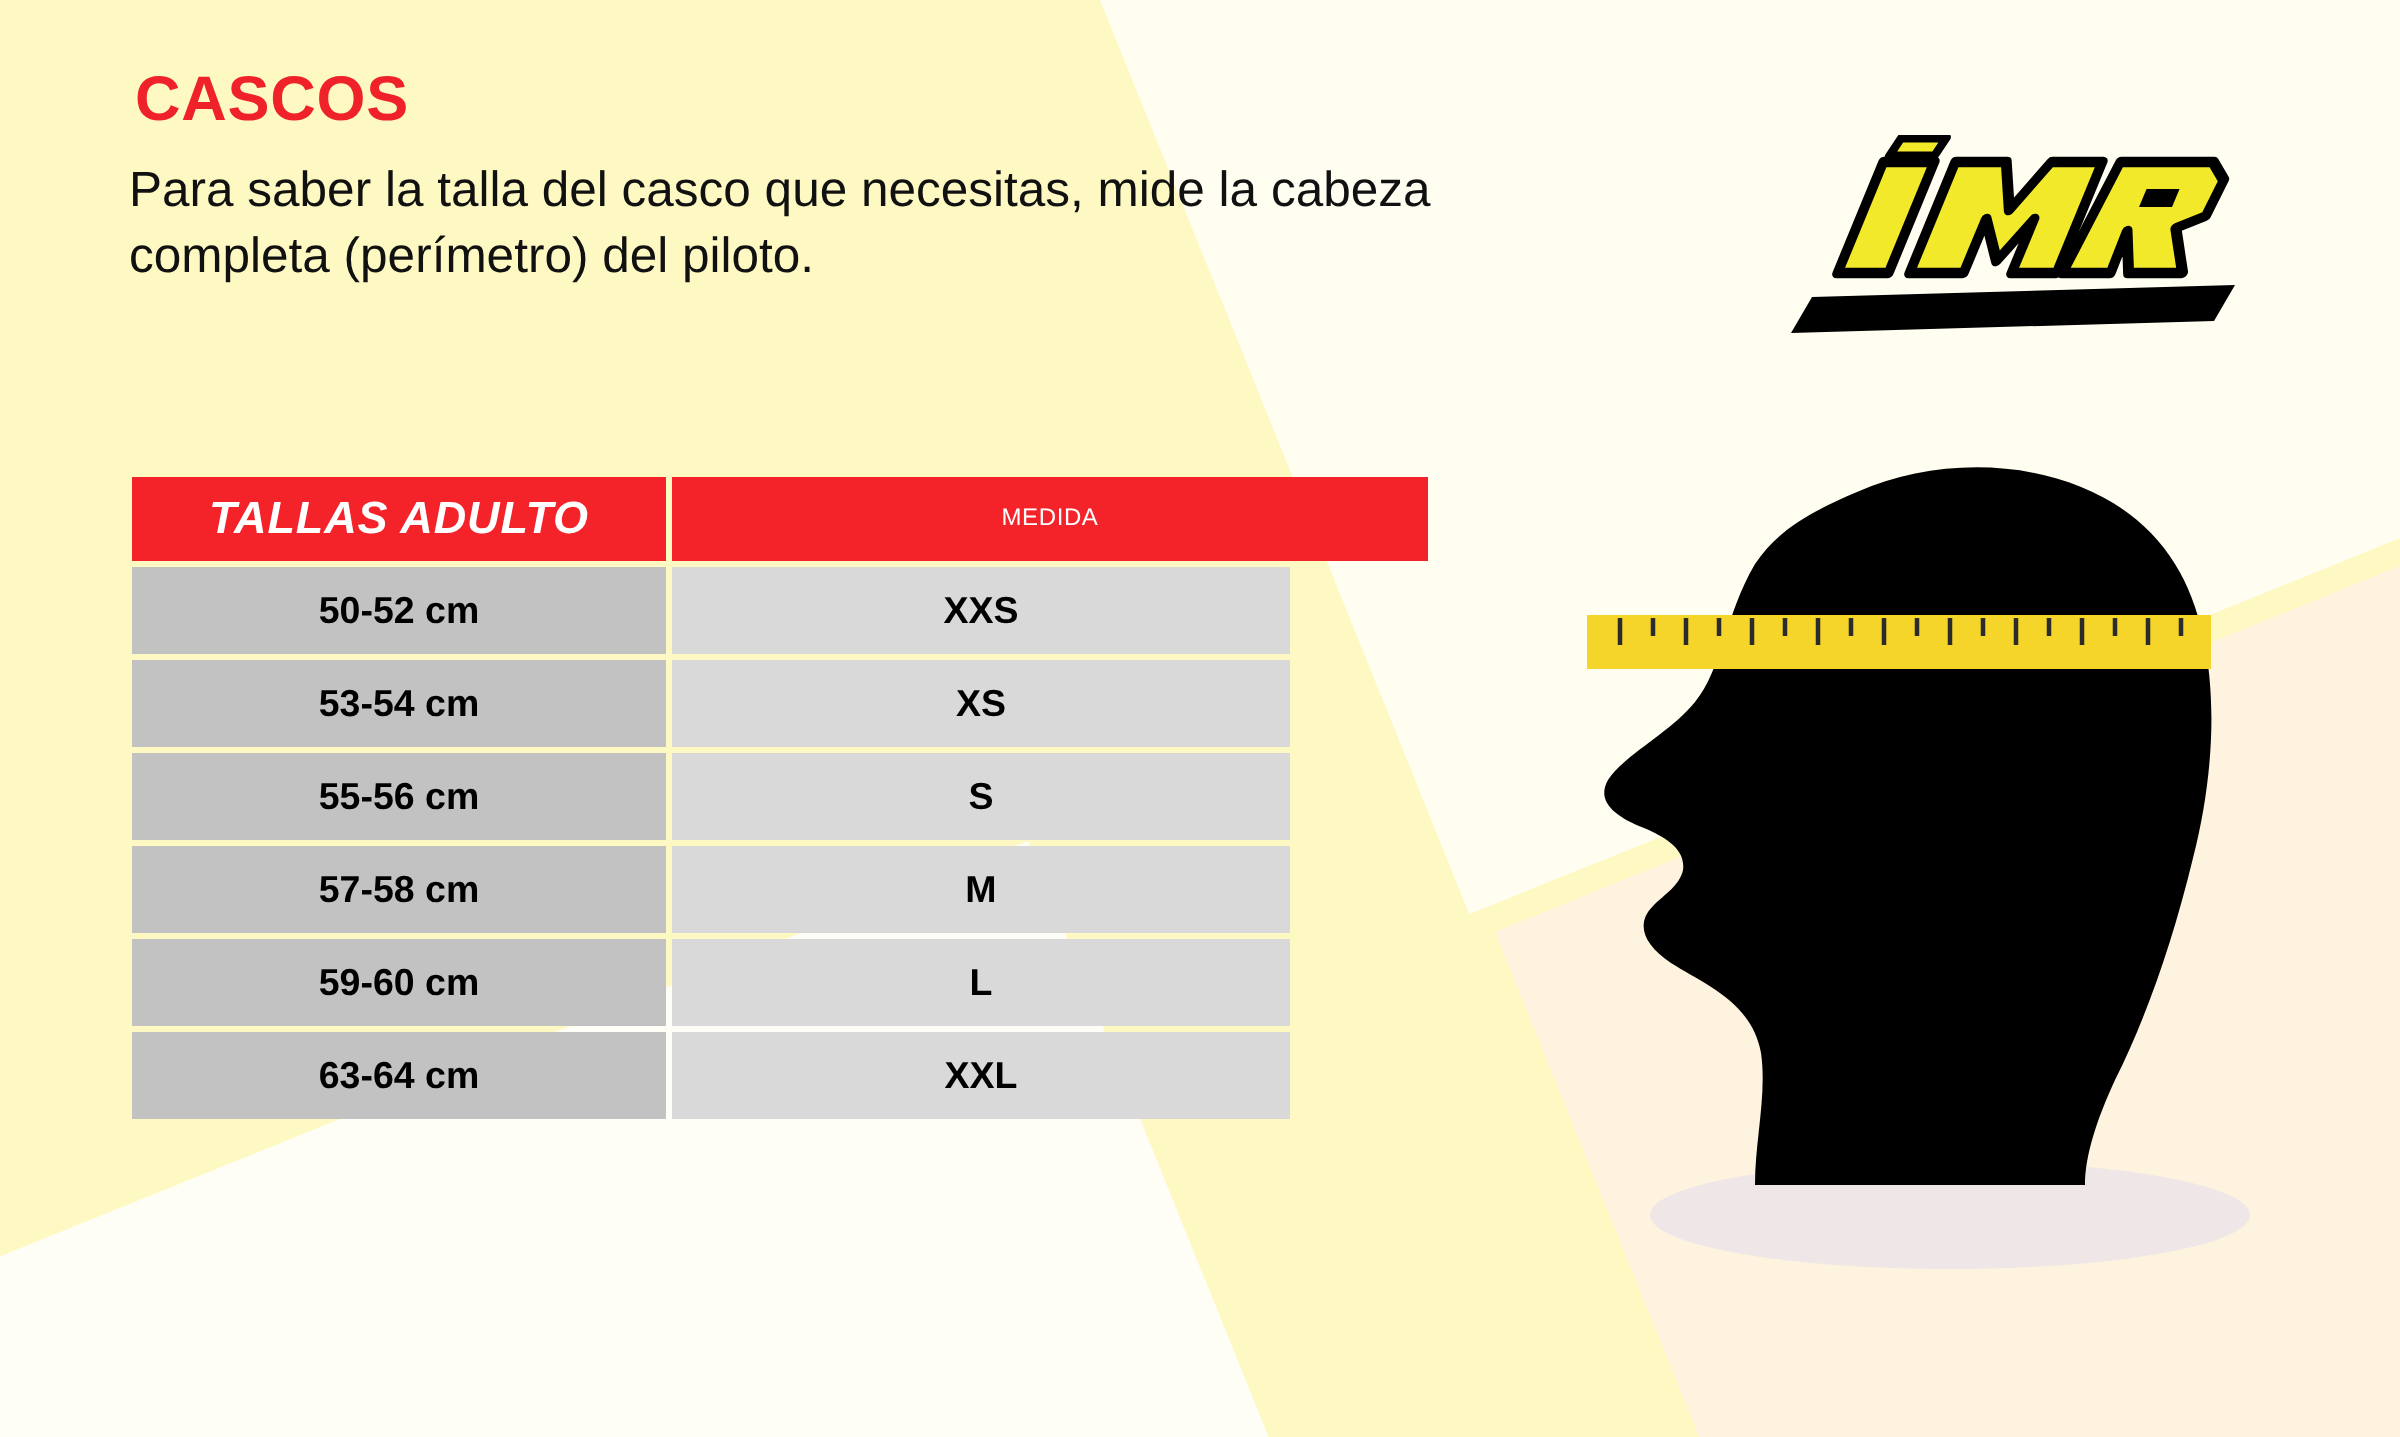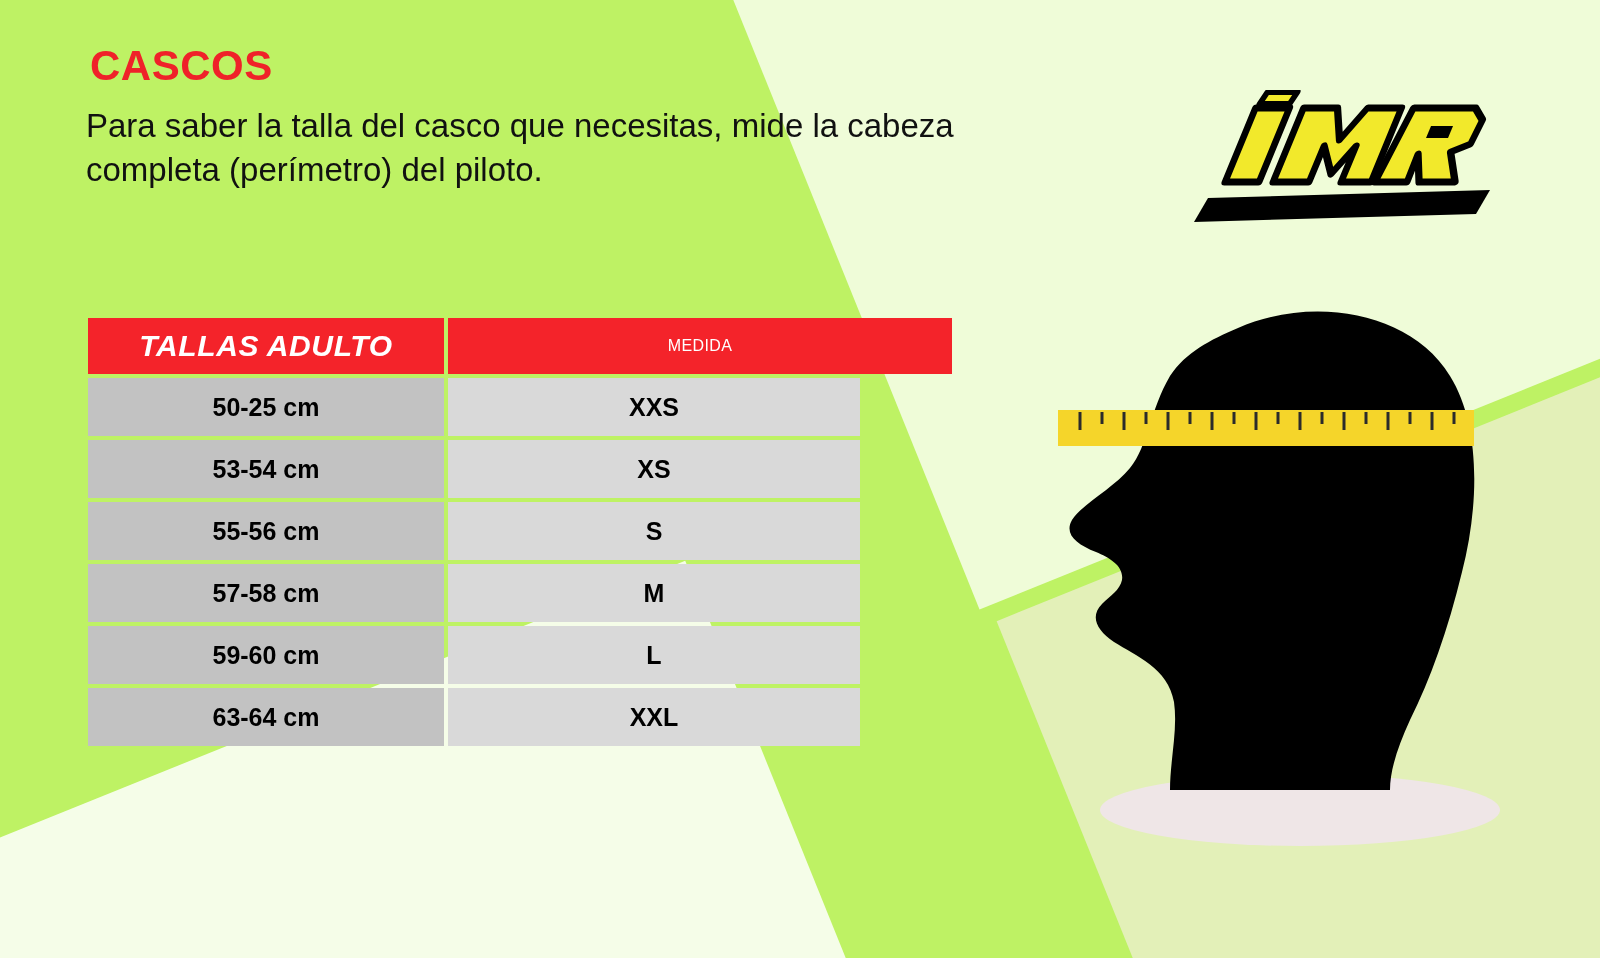--- a/index.html
+++ b/index.html
@@ -10,21 +10,21 @@
     width: 1600px;
     height: 958px;
     background: #ffffff;
     font-family: "Liberation Sans", sans-serif;
     overflow: hidden;
   }
   .page {
     position: relative;
     width: 1600px;
     height: 958px;
-    background: #bef264;
+    background: #fef9c3;
     overflow: hidden;
   }
   
   .bg-diag-1 {
     position: absolute;
     width: 1400px;
     height: 900px;
     background: #ffffff;
     transform: rotate(-22deg);
     top: -520px;
@@ -189,21 +189,21 @@
     </div>
 
     <div class="table">
 
       <div class="row">
         <div class="head-cell-left">TALLAS ADULTO</div>
         <div class="head-cell-right">MEDIDA</div>
       </div>
 
       <div class="row">
-        <div class="cell-left">50-25 cm</div>
+        <div class="cell-left">50-52 cm</div>
         <div class="cell-right">XXS</div>
       </div>
 
       <div class="row">
         <div class="cell-left">53-54 cm</div>
         <div class="cell-right">XS</div>
       </div>
 
       <div class="row">
         <div class="cell-left">55-56 cm</div>

